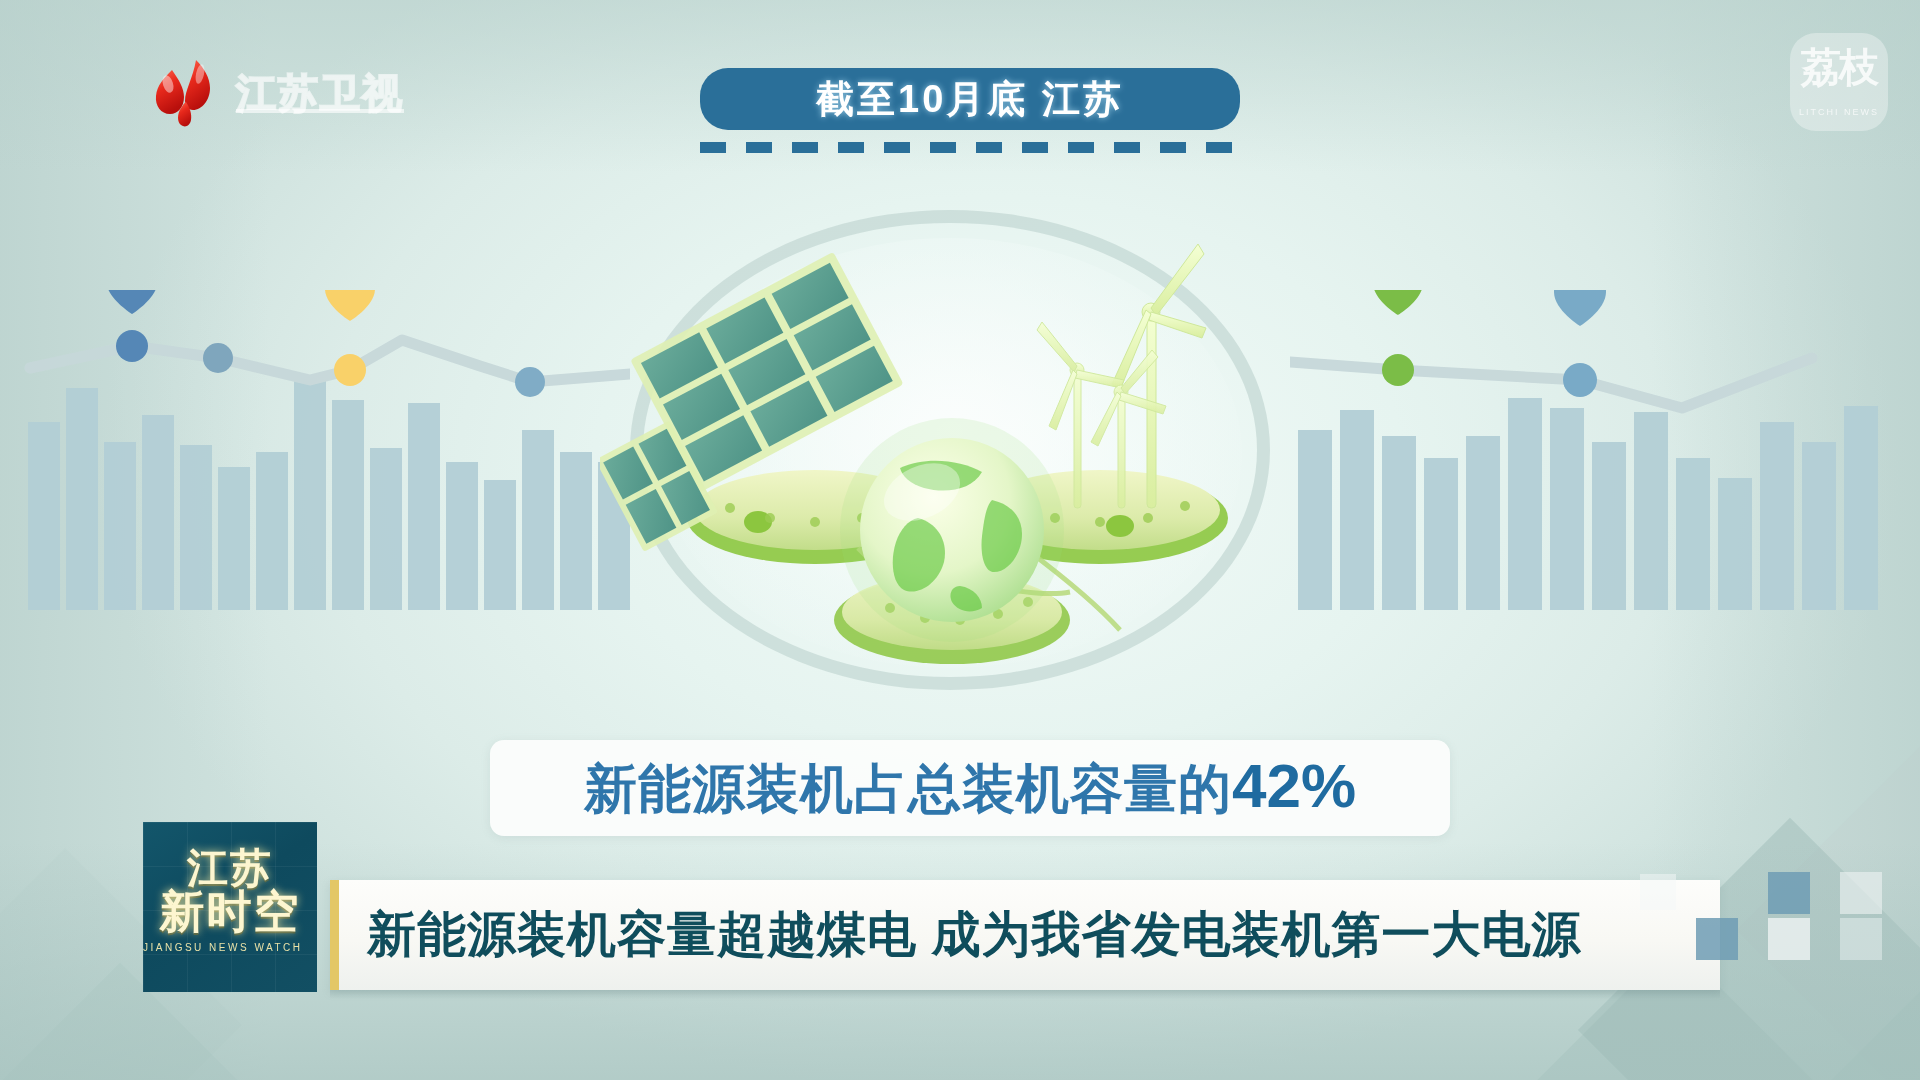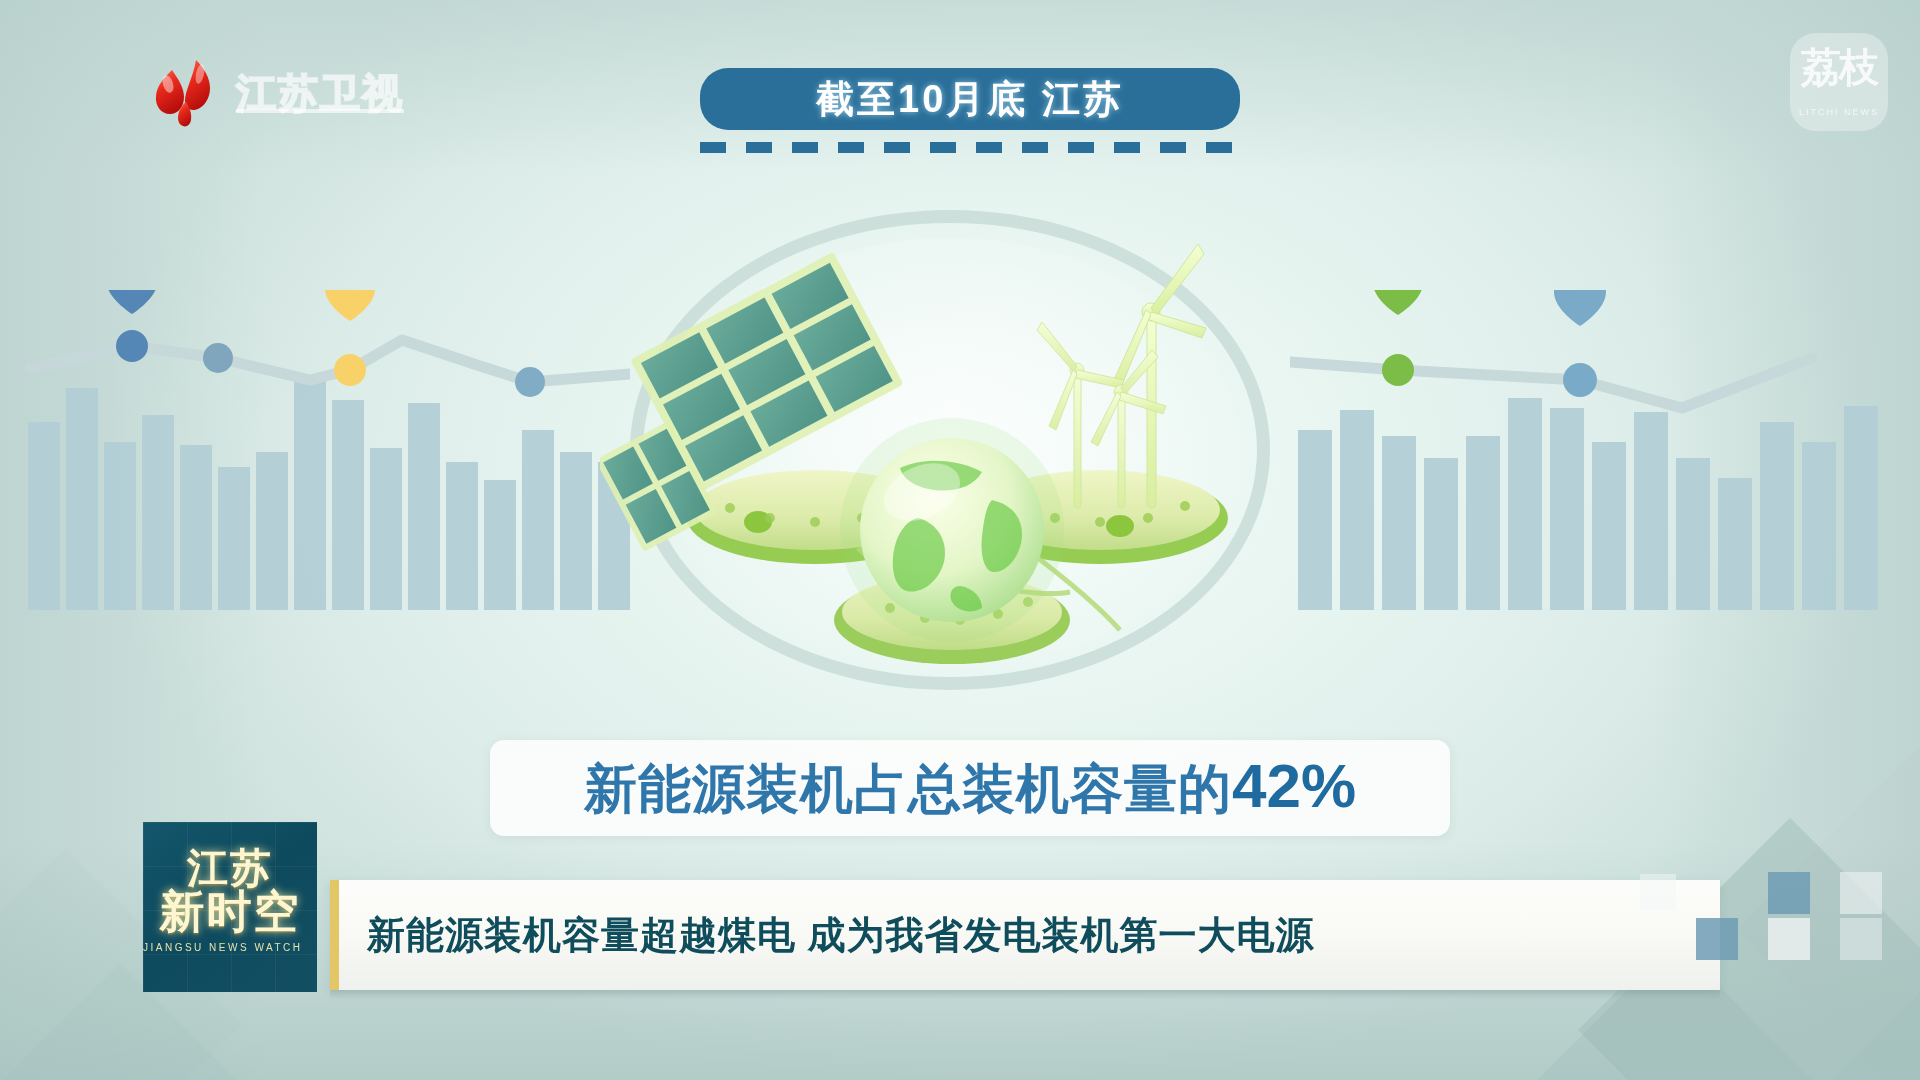--- a/index.html
+++ b/index.html
@@ -146,21 +146,21 @@
 
   
   .newsbar{
     position:absolute;left:330px;top:880px;width:1390px;height:110px;
     background:linear-gradient(to bottom,#fdfdfb 0%,#f8f8f4 55%,#eef1ee 100%);
     display:flex;align-items:center;
     box-shadow:0 3px 8px rgba(110,140,140,.18);
   }
   .newsbar-accent{width:9px;height:100%;background:#e3c766;flex:0 0 9px;}
   .newsbar-text{
-    margin-left:28px;font-size:38px;font-weight:bold;letter-spacing:1px;
+    margin-left:28px;font-size:49px;font-weight:bold;letter-spacing:1px;
     color:#0f4d5c;white-space:nowrap;
   }
   .newsbar-shadow{
     position:absolute;left:330px;top:990px;width:1390px;height:9px;
     background:linear-gradient(to bottom, rgba(120,150,150,.28), rgba(120,150,150,0));
   }
 </style>
 </head>
 <body>
 

